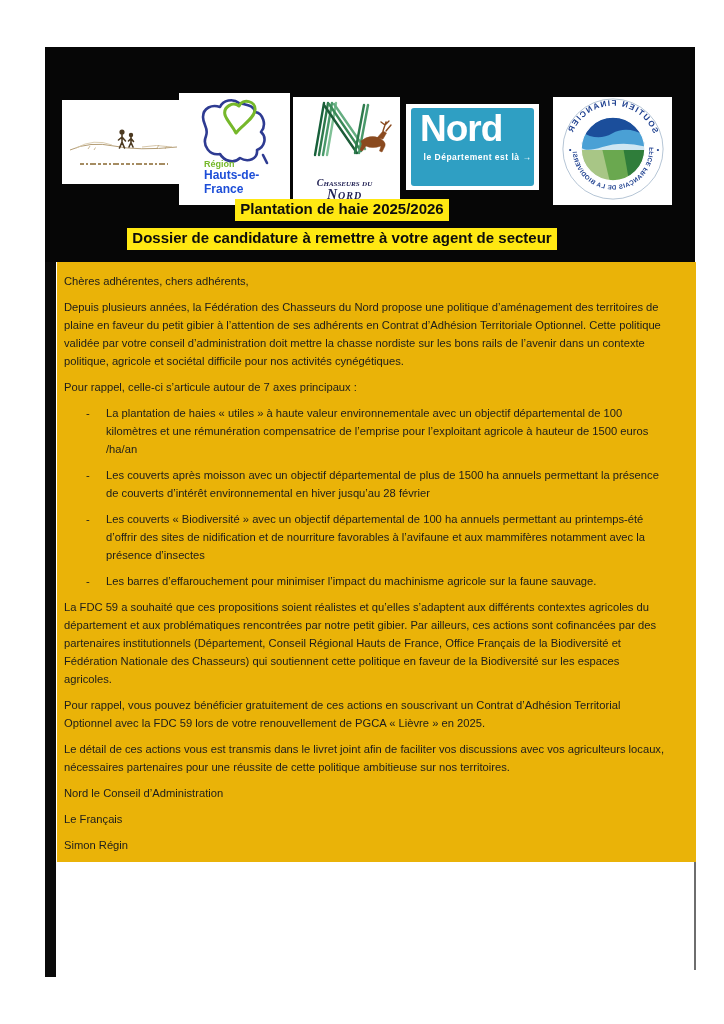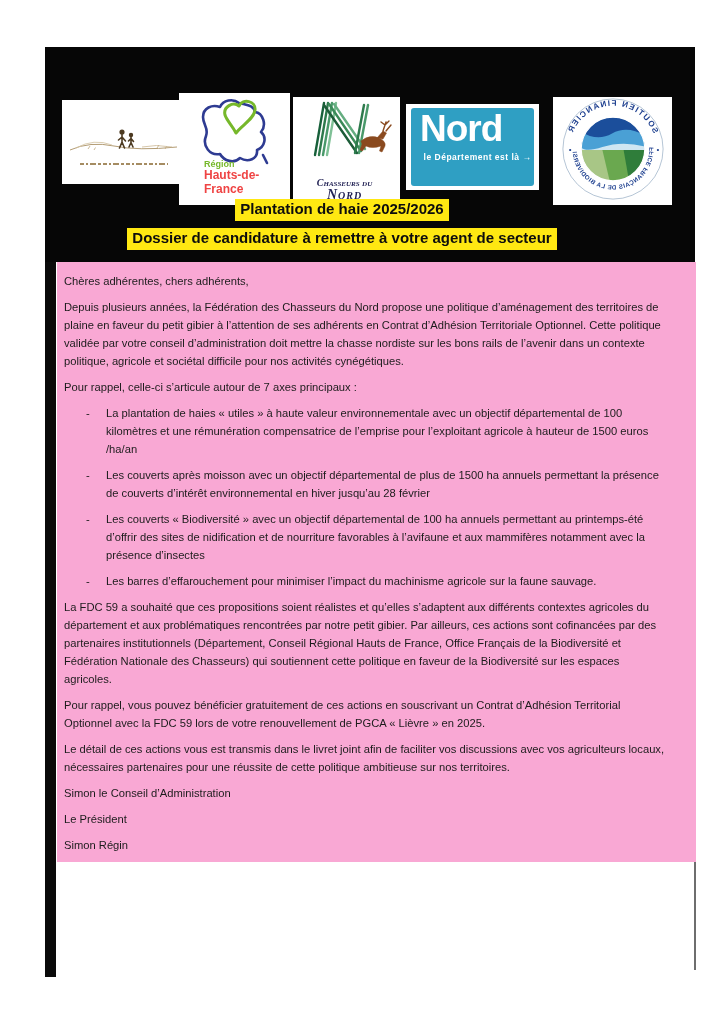--- a/index.html
+++ b/index.html
@@ -19,21 +19,21 @@
   
   .card{position:absolute;background:#fff;overflow:hidden;}
   .card-fondation{left:62px;top:100px;width:123px;height:84px;}
   .card-region{left:179px;top:93px;width:111px;height:112px;}
   .card-chasseurs{left:293px;top:97px;width:107px;height:110px;}
   .card-nord{left:406px;top:104px;width:133px;height:86px;}
   .card-ofb{left:553px;top:97px;width:119px;height:108px;display:flex;align-items:center;justify-content:center;}
 
   .region-text{position:absolute;left:25px;bottom:8px;line-height:1.15;}
   .region-line1{color:#76b82a;font-size:9px;font-weight:700;}
-  .region-line2{color:#ef4444;font-size:12px;font-weight:700;}
+  .region-line2{color:#1d4ed8;font-size:12px;font-weight:700;}
 
   .chasseurs-text{position:absolute;left:0;right:4px;bottom:5px;text-align:center;
     font-family:"Liberation Serif",serif;font-style:italic;font-weight:700;color:#232355;
     font-variant:small-caps;line-height:1.0;}
   .chasseurs-line1{font-size:10px;display:block;}
   .chasseurs-line2{font-size:14px;display:block;letter-spacing:1px;}
 
   .nord-box{position:absolute;left:5px;top:4px;right:5px;bottom:4px;background:#2f9fc3;border-radius:3px;}
   .nord-title{color:#fff;font-weight:800;font-size:37px;letter-spacing:-1px;margin:1px 0 0 9px;line-height:1.1;}
   .nord-tag{color:#fff;font-size:8.5px;margin:2px 0 0 10px;letter-spacing:.5px;font-weight:700;text-align:center;}
@@ -41,21 +41,21 @@
   .ofb-flip{transform:scaleX(-1);} 
 
   
   .titles{position:absolute;left:45px;width:594px;text-align:center;}
   .t1{top:199px;}
   .t2{top:228px;}
   .hl{display:inline-block;background:#ffe812;color:#0d0d0d;font-weight:700;font-size:15px;
       padding:2px 5px 3px 5px;line-height:1.1;}
 
   
-  .letter{position:absolute;left:57px;top:262px;width:639px;background:#f9a8d4;
+  .letter{position:absolute;left:57px;top:262px;width:639px;background:#eab308;
     color:#1c1c1c;font-size:11.2px;line-height:18px;
     padding:10px 26px 0 7px;box-sizing:border-box;}
   .letter p{margin:0 0 8px 0;}
   .bullet{display:flex;margin:0 0 8px 0;}
   .bullet .bm{width:20px;margin-left:22px;flex:0 0 auto;}
   .bullet .bt{flex:1;}
   .closing p{margin:0 0 8px 0;}
 </style>
 </head>
 <body>
@@ -191,19 +191,19 @@
     <div class="bullet">
       <span class="bm">-</span>
       <span class="bt">Les barres d’effarouchement pour minimiser l’impact du machinisme agricole sur la faune sauvage.</span>
     </div>
 
     <p>La FDC 59 a souhaité que ces propositions soient réalistes et qu’elles s’adaptent aux différents contextes agricoles du département et aux problématiques rencontrées par notre petit gibier. Par ailleurs, ces actions sont cofinancées par des partenaires institutionnels (Département, Conseil Régional Hauts de France, Office Français de la Biodiversité et Fédération Nationale des Chasseurs) qui soutiennent cette politique en faveur de la Biodiversité sur les espaces agricoles.</p>
     <p>Pour rappel, vous pouvez bénéficier gratuitement de ces actions en souscrivant un Contrat d’Adhésion Territorial Optionnel avec la FDC 59 lors de votre renouvellement de PGCA « Lièvre » en 2025.</p>
     <p>Le détail de ces actions vous est transmis dans le livret joint afin de faciliter vos discussions avec vos agriculteurs locaux, nécessaires partenaires pour une réussite de cette politique ambitieuse sur nos territoires.</p>
 
     <div class="closing">
-      <p>Simon le Conseil d’Administration</p>
-      <p>Le Président</p>
+      <p>Nord le Conseil d’Administration</p>
+      <p>Le Français</p>
       <p>Simon Régin</p>
     </div>
   </div>
 
 </div>
 
 </body></html>

